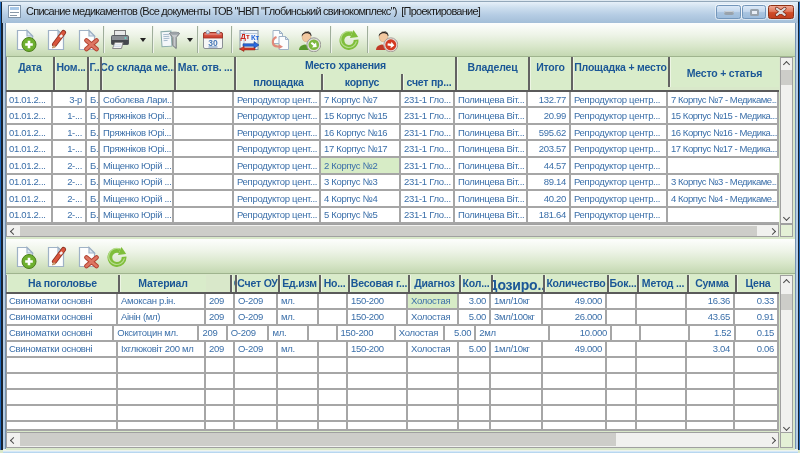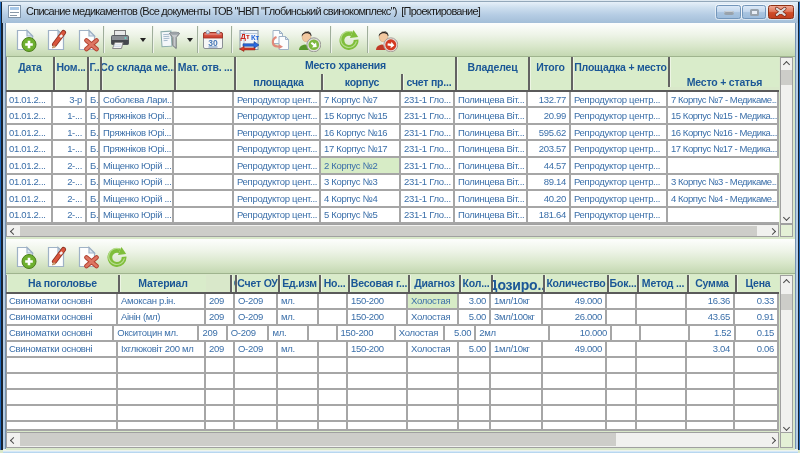--- a/index.html
+++ b/index.html
@@ -184,21 +184,21 @@
 <div class="abs" style="left:6px;top:89.8px;width:773px;height:2px;background:#5a5a5a"></div>
 <div class="abs" style="left:6px;top:56.5px;width:773px;height:1px;background:#8a8a8a"></div>
 <div class="hcell" style="left:6px;top:57px;width:47px;height:32.8px;padding-top:3.5px;font-size:10.5px;border-left:1px solid #8a8a8a;">Дата</div>
 <div class="hcell" style="left:53px;top:57px;width:34px;height:32.8px;padding-top:3.5px;font-size:10.5px;">Ном...</div>
 <div class="hcell" style="left:87px;top:57px;width:13px;height:32.8px;padding-top:3.5px;font-size:10.5px;">Г..</div>
 <div class="hcell" style="left:100px;top:57px;width:74px;height:32.8px;padding-top:3.5px;font-size:10.5px;">Со склада ме...</div>
 <div class="hcell" style="left:174px;top:57px;width:60px;height:32.8px;padding-top:3.5px;font-size:10.5px;">Мат. отв. ...</div>
 <div class="hcell" style="left:455px;top:57px;width:73px;height:32.8px;padding-top:3.5px;font-size:10.5px;">Владелец</div>
 <div class="hcell" style="left:528px;top:57px;width:43px;height:32.8px;padding-top:3.5px;font-size:10.5px;">Итого</div>
 <div class="hcell" style="left:571px;top:57px;width:97px;height:32.8px;padding-top:3.5px;font-size:10.5px;">Площадка + место</div>
-<div class="hcell" style="left:668px;top:57px;width:111px;height:30px;padding-top:19px;font-size:10.5px;">Место + статья</div>
+<div class="hcell" style="left:668px;top:57px;width:111px;height:30px;padding-top:10px;font-size:10.5px;">Место + статья</div>
 <div class="hcell" style="left:234px;top:57px;width:221px;height:16.5px;padding-top:1.5px;font-size:10.5px;">Место хранения</div>
 <div class="hcell" style="left:234px;top:73.5px;width:87px;height:16.299999999999997px;padding-top:2.5px;font-size:10.5px;">площадка</div>
 <div class="hcell" style="left:321px;top:73.5px;width:80px;height:16.299999999999997px;padding-top:2.5px;font-size:10.5px;">корпус</div>
 <div class="hcell" style="left:401px;top:73.5px;width:54px;height:16.299999999999997px;padding-top:2.5px;font-size:10.5px;">счет пр...</div>
 <div class="row" style="left:6px;top:91.80px;width:773px;height:16.55px">
 <div class="cell" style="width:47px;">01.01.2...</div>
 <div class="cell r" style="width:34px;">3-р</div>
 <div class="cell" style="width:13px;">Б.</div>
 <div class="cell" style="width:74px;">Соболєва Лари...</div>
 <div class="cell" style="width:60px;"></div>

